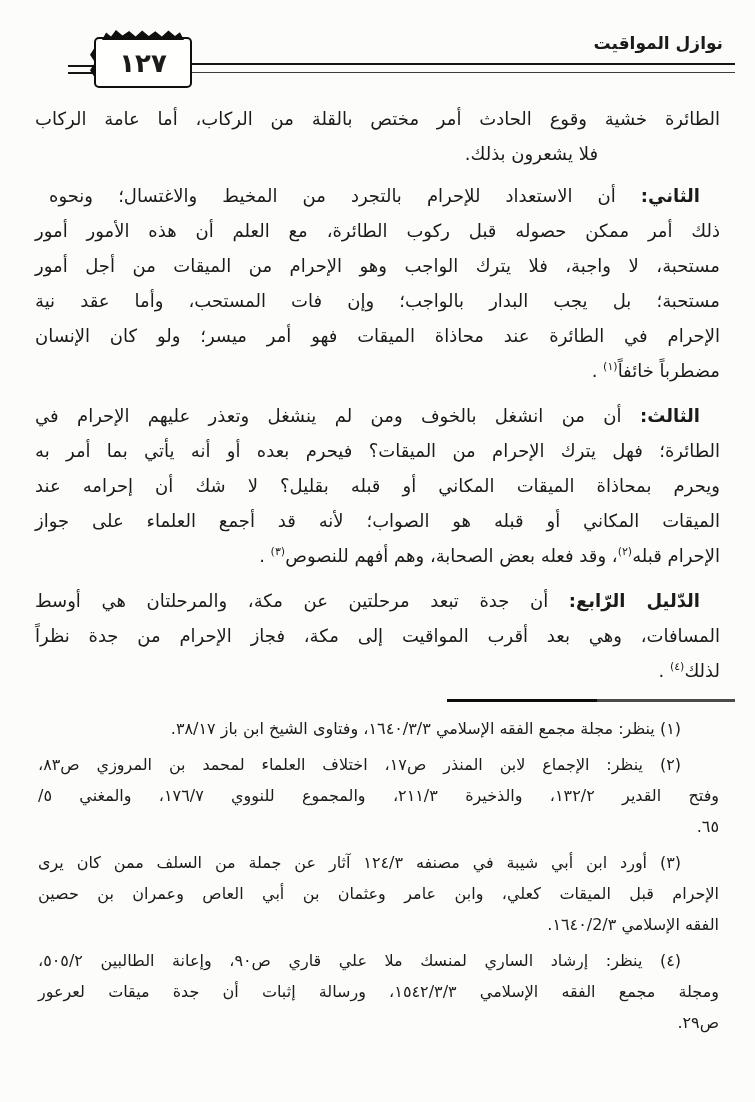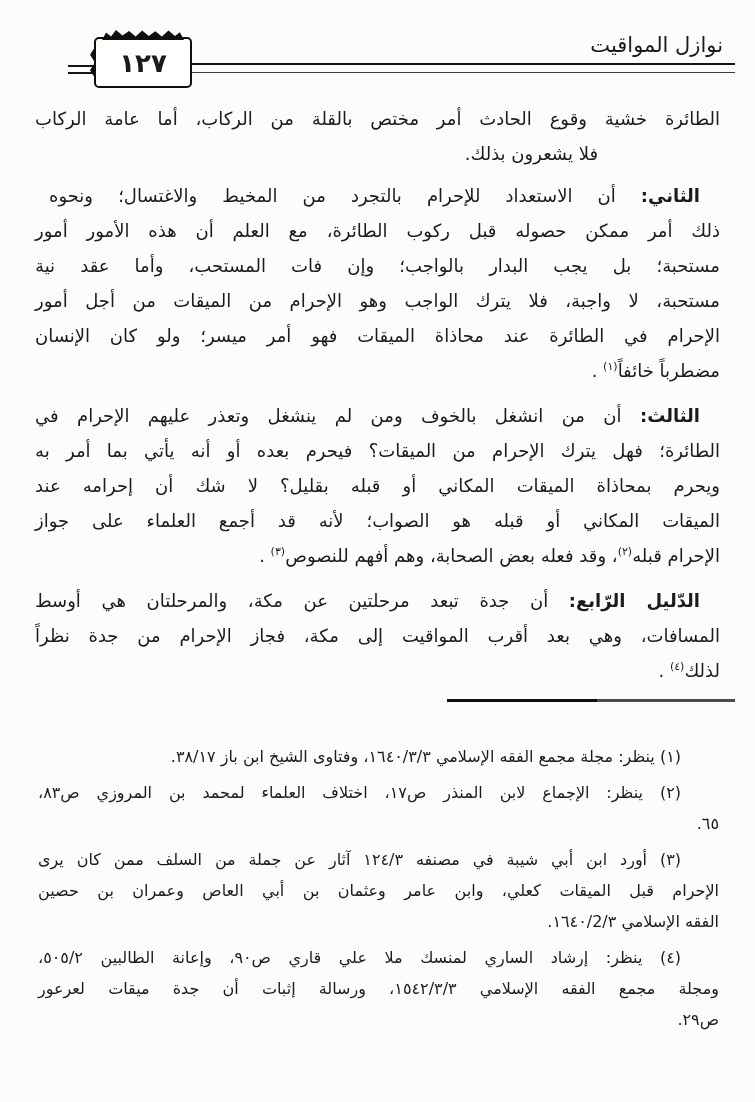--- a/index.html
+++ b/index.html
@@ -2,21 +2,21 @@
 <html lang="ar" dir="rtl"><head>
 <meta charset="utf-8">
 <style>
   html,body { margin:0; padding:0; background:#e8e8e6; }
   .page {
     position:relative; width:755px; height:1102px; margin:0 auto;
     background:#fcfcfa; color:#1b1b1b;
     font-family:"DejaVu Sans", sans-serif; direction:rtl; overflow:hidden;
   }
   
-  .header-title { position:absolute; top:33px; right:32px; font-size:21px; font-weight:normal; letter-spacing:0; }
+  .header-title { position:absolute; top:33px; right:32px; font-size:17px; font-weight:bold; letter-spacing:0; }
   .rule-main { position:absolute; top:63px; left:190px; right:20px; height:7px;
                border-top:2.5px solid #151515; border-bottom:1.5px solid #3c3c3c; }
   .rule-left { position:absolute; top:65px; left:68px; width:27px; height:5px;
                border-top:2px solid #151515; border-bottom:2px solid #151515; }
   .page-num-box { position:absolute; top:37px; left:94px; width:94px; height:47px;
     background:#fffffe; border:2.5px solid #0f0f0f; border-radius:5px; z-index:2;
     display:flex; align-items:center; justify-content:center;
     font-size:26px; font-weight:bold; }
   .page-num-box::before { content:""; position:absolute; top:-9px; left:6px; right:6px; height:10px; background:#0f0f0f;
     clip-path:polygon(0 100%, 5% 25%, 11% 65%, 17% 0, 25% 55%, 33% 10%, 41% 65%, 49% 5%, 57% 60%, 65% 12%, 73% 65%, 81% 6%, 89% 60%, 95% 22%, 100% 100%); }
@@ -32,21 +32,21 @@
   .seg-normal { }
   .seg-bold { font-weight:bold; }
   .seg-fnum { }
   .seg-sup { font-size:11px; position:relative; top:-7px; }
   .seg-ornament { display:inline-block; width:13px; height:13px; border:1.5px solid #242424; border-radius:50%;
     background:radial-gradient(circle at 50% 50%, #242424 0 2px, transparent 2.6px);
     vertical-align:-2px; margin:0 2px; }
   
   .fn-divider { position:absolute; top:699px; right:20px; width:288px; height:2.5px;
     background:linear-gradient(to right, #0d0d0d 0 52%, #4b4b4b 52% 100%); }
-  .footnotes { position:absolute; top:713px; right:36px; left:38px; font-size:16px;margin-top:28px; }
+  .footnotes { position:absolute; top:713px; right:36px; left:38px; font-size:16px; }
   .footnotes .tline { line-height:31px; min-height:31px; }
   .footnote + .footnote { margin-top:5px; }
 </style>
 </head>
 <body>
 
 <div class="page">
 
   <div class="header-title">نوازل المواقيت</div>
   <div class="rule-main"></div>
@@ -56,22 +56,22 @@
   </div>
 
   <div class="body-text">
       <div class="para">
         <div class="tline justify"><span class="seg-normal">الطائرة خشية وقوع الحادث أمر مختص بالقلة من الركاب، أما عامة الركاب</span></div>
         <div class="tline right" style="padding-right: 122px;"><span class="seg-normal">فلا يشعرون بذلك.</span></div>
       </div>
       <div class="para">
         <div class="tline justify" style="padding-right: 20px; margin-left: 14px;"><span class="seg-bold">الثاني:</span><span class="seg-normal"> أن الاستعداد للإحرام بالتجرد من المخيط والاغتسال؛ ونحوه</span></div>
         <div class="tline justify"><span class="seg-normal">ذلك أمر ممكن حصوله قبل ركوب الطائرة، مع العلم أن هذه الأمور أمور</span></div>
+        <div class="tline justify"><span class="seg-normal">مستحبة، لا واجبة، فلا يترك الواجب وهو الإحرام من الميقات من أجل أمور</span></div>
         <div class="tline justify"><span class="seg-normal">مستحبة؛ بل يجب البدار بالواجب؛ وإن فات المستحب، وأما عقد نية</span></div>
-        <div class="tline justify"><span class="seg-normal">مستحبة، لا واجبة، فلا يترك الواجب وهو الإحرام من الميقات من أجل أمور</span></div>
         <div class="tline justify"><span class="seg-normal">الإحرام في الطائرة عند محاذاة الميقات فهو أمر ميسر؛ ولو كان الإنسان</span></div>
         <div class="tline left"><span class="seg-normal">مضطرباً خائفاً</span><span class="seg-sup">(١)</span><span class="seg-normal"> .</span></div>
       </div>
       <div class="para">
         <div class="tline justify" style="padding-right: 20px;"><span class="seg-bold">الثالث:</span><span class="seg-normal"> أن من انشغل بالخوف ومن لم ينشغل وتعذر عليهم الإحرام في</span></div>
         <div class="tline justify"><span class="seg-normal">الطائرة؛ فهل يترك الإحرام من الميقات؟ فيحرم بعده أو أنه يأتي بما أمر به</span></div>
         <div class="tline justify"><span class="seg-normal">ويحرم بمحاذاة الميقات المكاني أو قبله بقليل؟ لا شك أن إحرامه عند</span></div>
         <div class="tline justify"><span class="seg-normal">الميقات المكاني أو قبله هو الصواب؛ لأنه قد أجمع العلماء على جواز</span></div>
         <div class="tline left"><span class="seg-normal">الإحرام قبله</span><span class="seg-sup">(٢)</span><span class="seg-normal">، وقد فعله بعض الصحابة، وهم أفهم للنصوص</span><span class="seg-sup">(٣)</span><span class="seg-normal"> .</span></div>
       </div>
@@ -83,20 +83,21 @@
     </div>
 
   <div class="fn-divider"></div>
 
   <div class="footnotes">
       <div class="footnote">
         <div class="tline right" style="padding-right: 38px;"><span class="seg-fnum">(١) </span><span class="seg-normal">ينظر: مجلة مجمع الفقه الإسلامي ٣/‏٣/‏١٦٤٠، وفتاوى الشيخ ابن باز ١٧/‏٣٨.</span></div>
       </div>
       <div class="footnote">
         <div class="tline justify" style="padding-right: 38px;"><span class="seg-fnum">(٢) </span><span class="seg-normal">ينظر: الإجماع لابن المنذر ص١٧، اختلاف العلماء لمحمد بن المروزي ص٨٣،</span></div>
+        <div class="tline justify"><span class="seg-normal">وفتح القدير ٢/‏١٣٢، والذخيرة ٣/‏٢١١، والمجموع للنووي ٧/‏١٧٦، والمغني ٥/</span></div>
         <div class="tline left"><span class="seg-normal">٦٥.</span></div>
       </div>
       <div class="footnote">
         <div class="tline justify" style="padding-right: 38px;"><span class="seg-fnum">(٣) </span><span class="seg-normal">أورد ابن أبي شيبة في مصنفه ٣/‏١٢٤ آثار عن جملة من السلف ممن كان يرى</span></div>
         <div class="tline justify"><span class="seg-normal">الإحرام قبل الميقات كعلي، وابن عامر وعثمان بن أبي العاص وعمران بن حصين</span></div>
         <div class="tline left"><span class="seg-normal">الفقه الإسلامي ٣/‏2/‏١٦٤٠.</span></div>
       </div>
       <div class="footnote">
         <div class="tline justify" style="padding-right: 38px;"><span class="seg-fnum">(٤) </span><span class="seg-normal">ينظر: إرشاد الساري لمنسك ملا علي قاري ص٩٠، وإعانة الطالبين ٢/‏٥٠٥،</span></div>
         <div class="tline justify"><span class="seg-normal">ومجلة مجمع الفقه الإسلامي ٣/‏٣/‏١٥٤٢، ورسالة إثبات أن جدة ميقات لعرعور</span></div>

